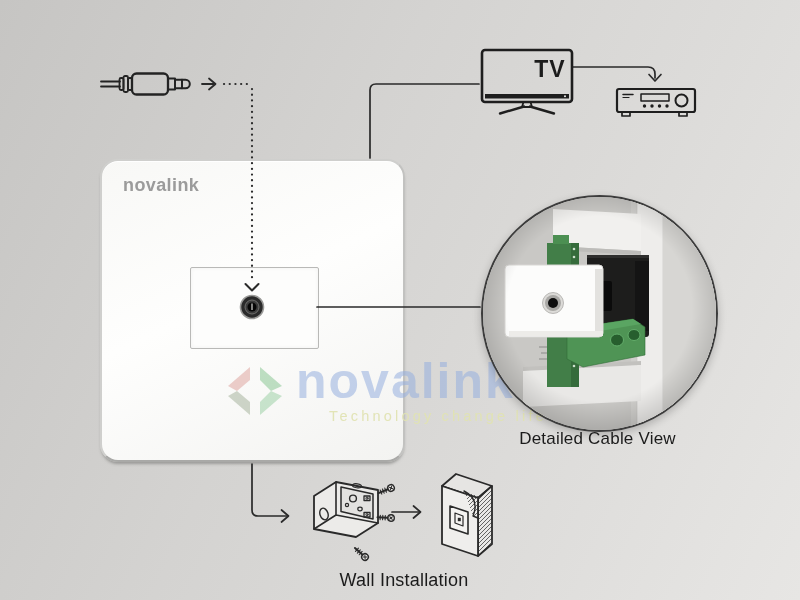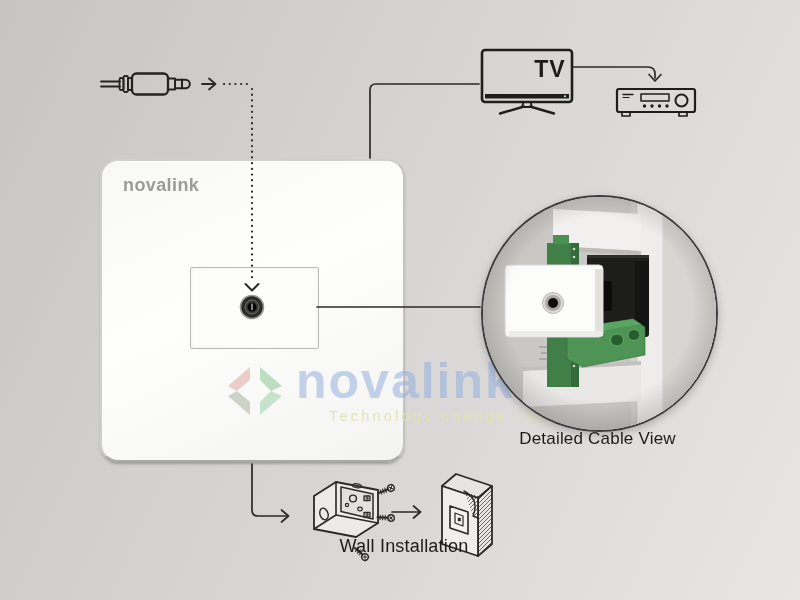--- a/index.html
+++ b/index.html
@@ -239,15 +239,15 @@
       <polygon points="44,38 58,26 58,84 44,96" fill="#e9e8e6" stroke-width="1.8"></polygon>
       <polygon points="44,38 58,26 58,84 44,96" fill="url(#hatch)" stroke="none"></polygon>
       <polygon points="8,26 8,84 44,96 44,38" fill="#efeeec" stroke-width="1.8"></polygon>
       <path d="M30,31 Q46,39 39,56 L44,58" stroke-width="1.4"></path>
       <polygon points="30,31 44,36 44,56 39,56 Q46,39 30,31" fill="url(#hatch)" stroke="none"></polygon>
       <polygon points="16,46 16,68 34,74 34,52" fill="#f4f3f1" stroke-width="1.6"></polygon>
       <polygon points="21,53 21,63 29,66 29,56" stroke-width="1.2"></polygon>
       <rect x="23.8" y="57.8" width="3" height="3.4" fill="#2a2a2a" stroke="none"></rect>
     </g>
   </svg>
-  <div class="caption" style="left:304px;top:536px;width:200px;font-size:18px">Wall Installation</div>
+  <div class="caption" style="left:304px;top:570px;width:200px;font-size:18px">Wall Installation</div>
 
 </div>
 
 </body></html>

